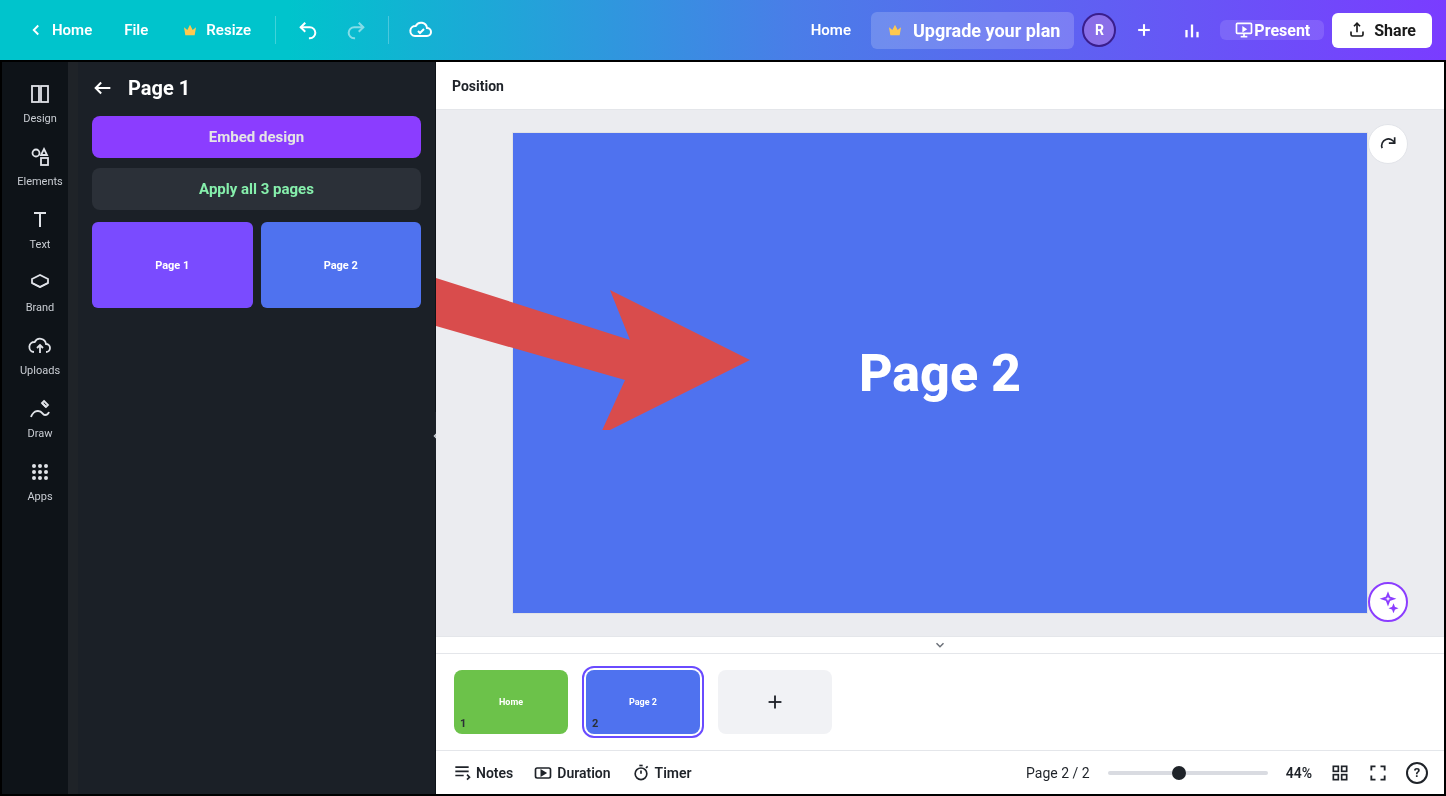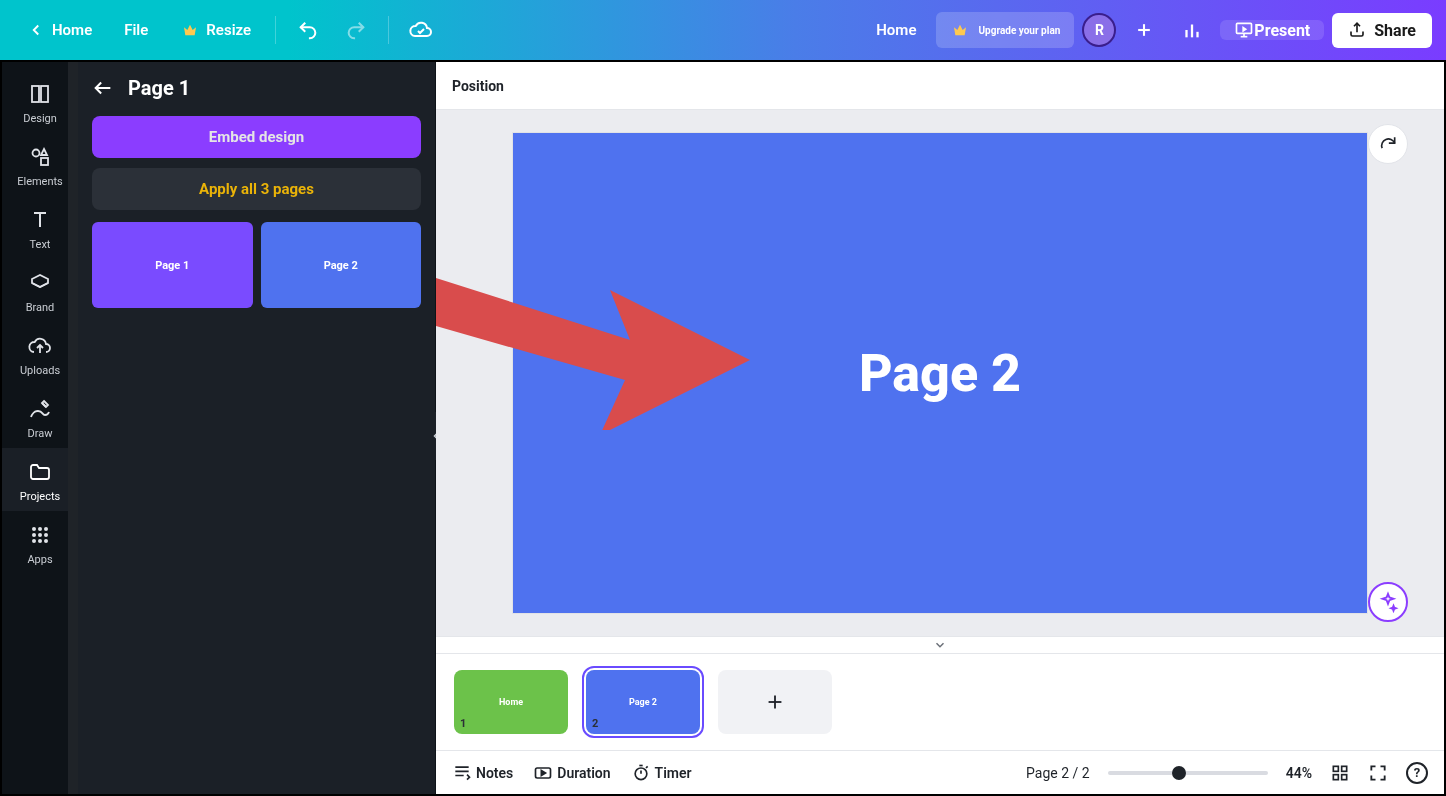--- a/index.html
+++ b/index.html
@@ -16,21 +16,21 @@
 .tb-right { margin-left: auto; }
 .tb-btn {
   display: flex; align-items: center; gap: 6px;
   padding: 8px 12px; border-radius: 6px; font-size: 15px; font-weight: 600;
   color: #fff; cursor: pointer;
 }
 .tb-icon { display: inline-flex; width: 20px; height: 20px; align-items: center; justify-content: center; }
 .tb-divider { width: 1px; height: 28px; background: rgba(255,255,255,.25); margin: 0 4px; }
 .tb-pill {
   display: flex; align-items: center; gap: 8px; padding: 8px 14px;
-  background: rgba(255,255,255,.18); border-radius: 6px; font-weight: 700; font-size: 10px; cursor: pointer;
+  background: rgba(255,255,255,.18); border-radius: 6px; font-weight: 700; font-size: 18px; cursor: pointer;
 }
 .tb-iconbtn {
   width: 40px; height: 40px; border-radius: 6px; display: flex; align-items: center; justify-content: center;
   cursor: pointer;
 }
 .avatar {
   width: 34px; height: 34px; border-radius: 50%;
   background: #8a6fe8; border: 2px solid #3a1e8c;
   display: flex; align-items: center; justify-content: center; font-weight: 700; font-size: 14px;
 }
@@ -56,21 +56,21 @@
   width: 358px; background: #1b2027; color: #fff; padding: 14px; position: relative;
   border-right: 1px solid #0e1318;
 }
 .panel-header { display:flex; align-items:center; gap:14px; margin-bottom: 16px; }
 .panel-title { font-size: 20px; font-weight: 700; }
 .panel .btn-purple {
   width: 100%; background: #8b3dff; color:#e5e5e5; font-weight:700; font-size:15px;
   border:none; border-radius:8px; height: 42px; cursor:pointer; margin-bottom:10px;
 }
 .panel .btn-dark {
-  width: 100%; background: #2b3038; color:#eab308; font-weight:700; font-size:15px;
+  width: 100%; background: #2b3038; color:#86efac; font-weight:700; font-size:15px;
   border:none; border-radius:8px; height: 42px; cursor:pointer; margin-bottom:12px;
 }
 .thumb-grid { display:grid; grid-template-columns: 1fr 1fr; gap: 8px; }
 .thumb {
   height: 86px; border-radius: 6px; display:flex; align-items:center; justify-content:center;
   color:#fff; font-weight:700; font-size:11px; cursor:pointer;
 }
 .collapse-tab {
   position:absolute; right:-12px; top: 350px; width: 22px; height: 48px;
   background:#1b2027; border-radius: 0 10px 10px 0; display:flex; align-items:center; justify-content:center;
@@ -291,28 +291,20 @@
     </div>
     <div class="nav-item">
       <span class="nav-icon">
         <svg width="24" height="24" viewBox="0 0 24 24" fill="none" stroke="currentColor" stroke-width="1.8">
             <path d="M3 20s2-6 7-6 4 4 7 4 4-3 4-3"></path>
             <path d="M14 6l4 4"></path>
             <path d="M16 4l4 4-2 2-4-4z"></path>
           </svg>
       </span>
       <span>Draw</span>
-    </div>
-    <div class="nav-item active">
-      <span class="nav-icon">
-        <svg width="24" height="24" viewBox="0 0 24 24" fill="none" stroke="#fff" stroke-width="1.8">
-            <path d="M3 7a2 2 0 0 1 2-2h4l2 3h8a2 2 0 0 1 2 2v7a2 2 0 0 1-2 2H5a2 2 0 0 1-2-2z"></path>
-          </svg>
-      </span>
-      <span>Projects</span>
     </div>
     <div class="nav-item">
       <span class="nav-icon">
         <svg width="24" height="24" viewBox="0 0 24 24" fill="currentColor">
             <circle cx="6" cy="6" r="2"></circle>
             <circle cx="12" cy="6" r="2"></circle>
             <circle cx="18" cy="6" r="2"></circle>
             <circle cx="6" cy="12" r="2"></circle>
             <circle cx="12" cy="12" r="2"></circle>
             <circle cx="18" cy="12" r="2"></circle>

